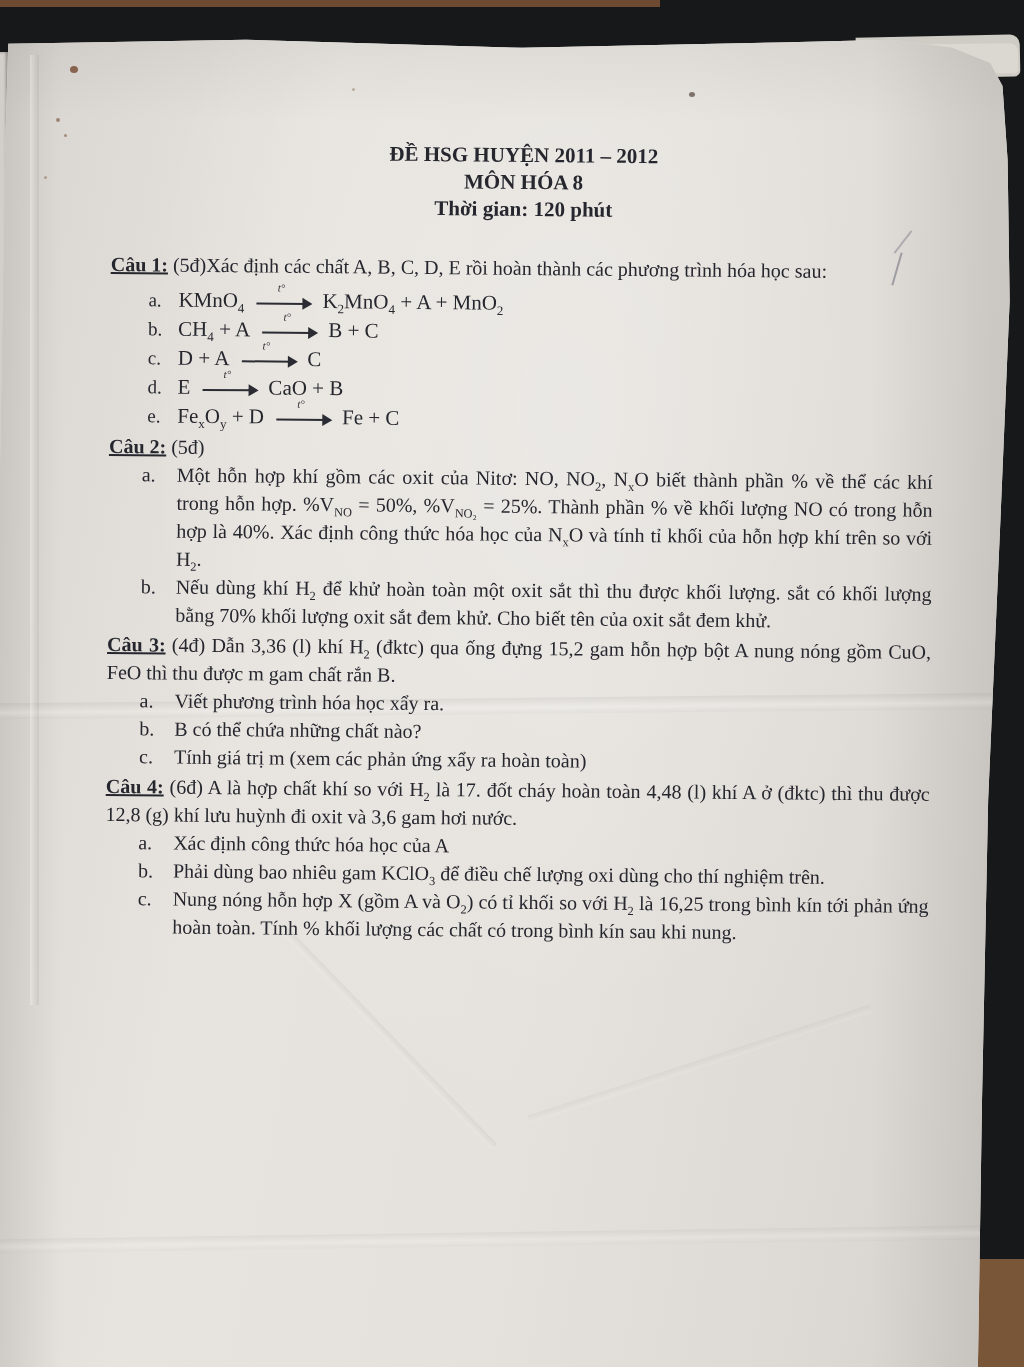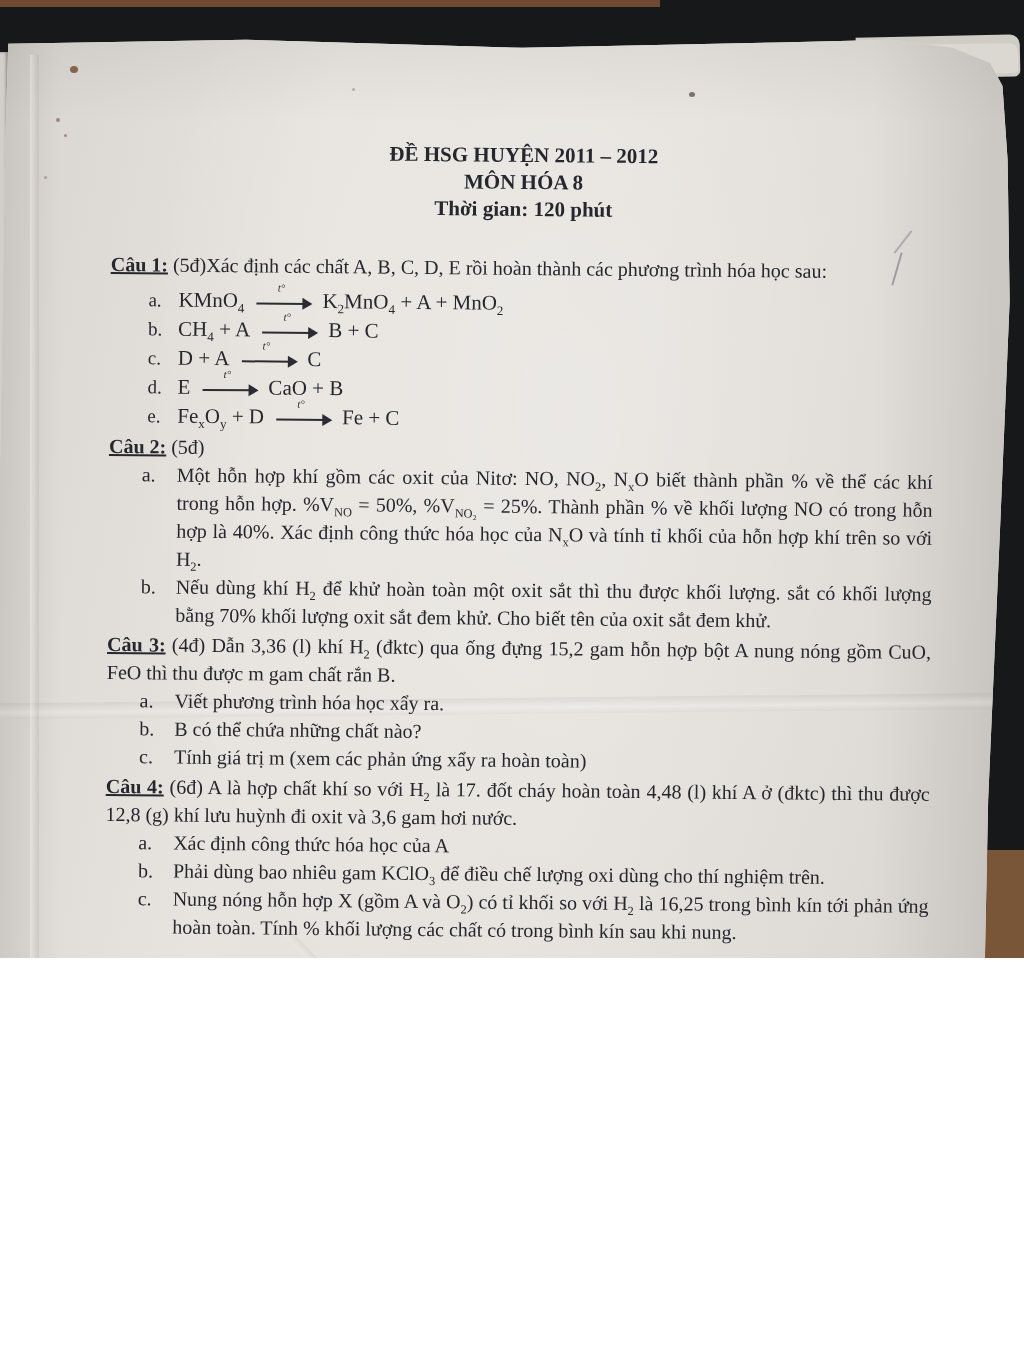--- a/index.html
+++ b/index.html
@@ -1,18 +1,18 @@
 <!DOCTYPE html>
 <html><head>
 <meta charset="utf-8">
 <title>Photographed exam sheet</title>
 <style>
   html,body{margin:0;padding:0;width:1024px;height:1367px;overflow:hidden;
     font-family:"Liberation Serif", serif;}
-  .scene{position:relative;width:1024px;height:958px;background:#17181a;overflow:hidden;}
+  .scene{position:relative;width:1024px;height:1367px;background:#17181a;overflow:hidden;}
   .desk-strip-top{position:absolute;left:0;top:0;width:660px;height:7px;background:#6e4a33;}
   .desk-corner{position:absolute;right:0;bottom:0;width:62px;height:108px;background:#7a5639;}
   .stack-edge{position:absolute;background:#cfcbc5;}
   .stack-edge.e1{left:856px;top:36px;width:164px;height:42px;border-radius:0 10px 6px 0;transform:rotate(-1.2deg);}
   .stack-edge.e2{left:878px;top:44px;width:140px;height:30px;background:#dbd7d1;border-radius:0 8px 4px 0;transform:rotate(-0.6deg);}
   .side-sliver{position:absolute;left:0;top:52px;width:9px;height:430px;background:#d2cec9;box-shadow:inset -3px 0 3px rgba(0,0,0,.35);}
   .paper{position:absolute;left:0;top:0;width:1024px;height:1367px;
     background:
       radial-gradient(ellipse at 55% 30%, rgba(255,255,255,.22), rgba(255,255,255,0) 55%),
       linear-gradient(100deg,#d8d4cf, #e7e4df 28%, #e5e2dd 55%, #ddd9d4 82%, #d3cfca),

